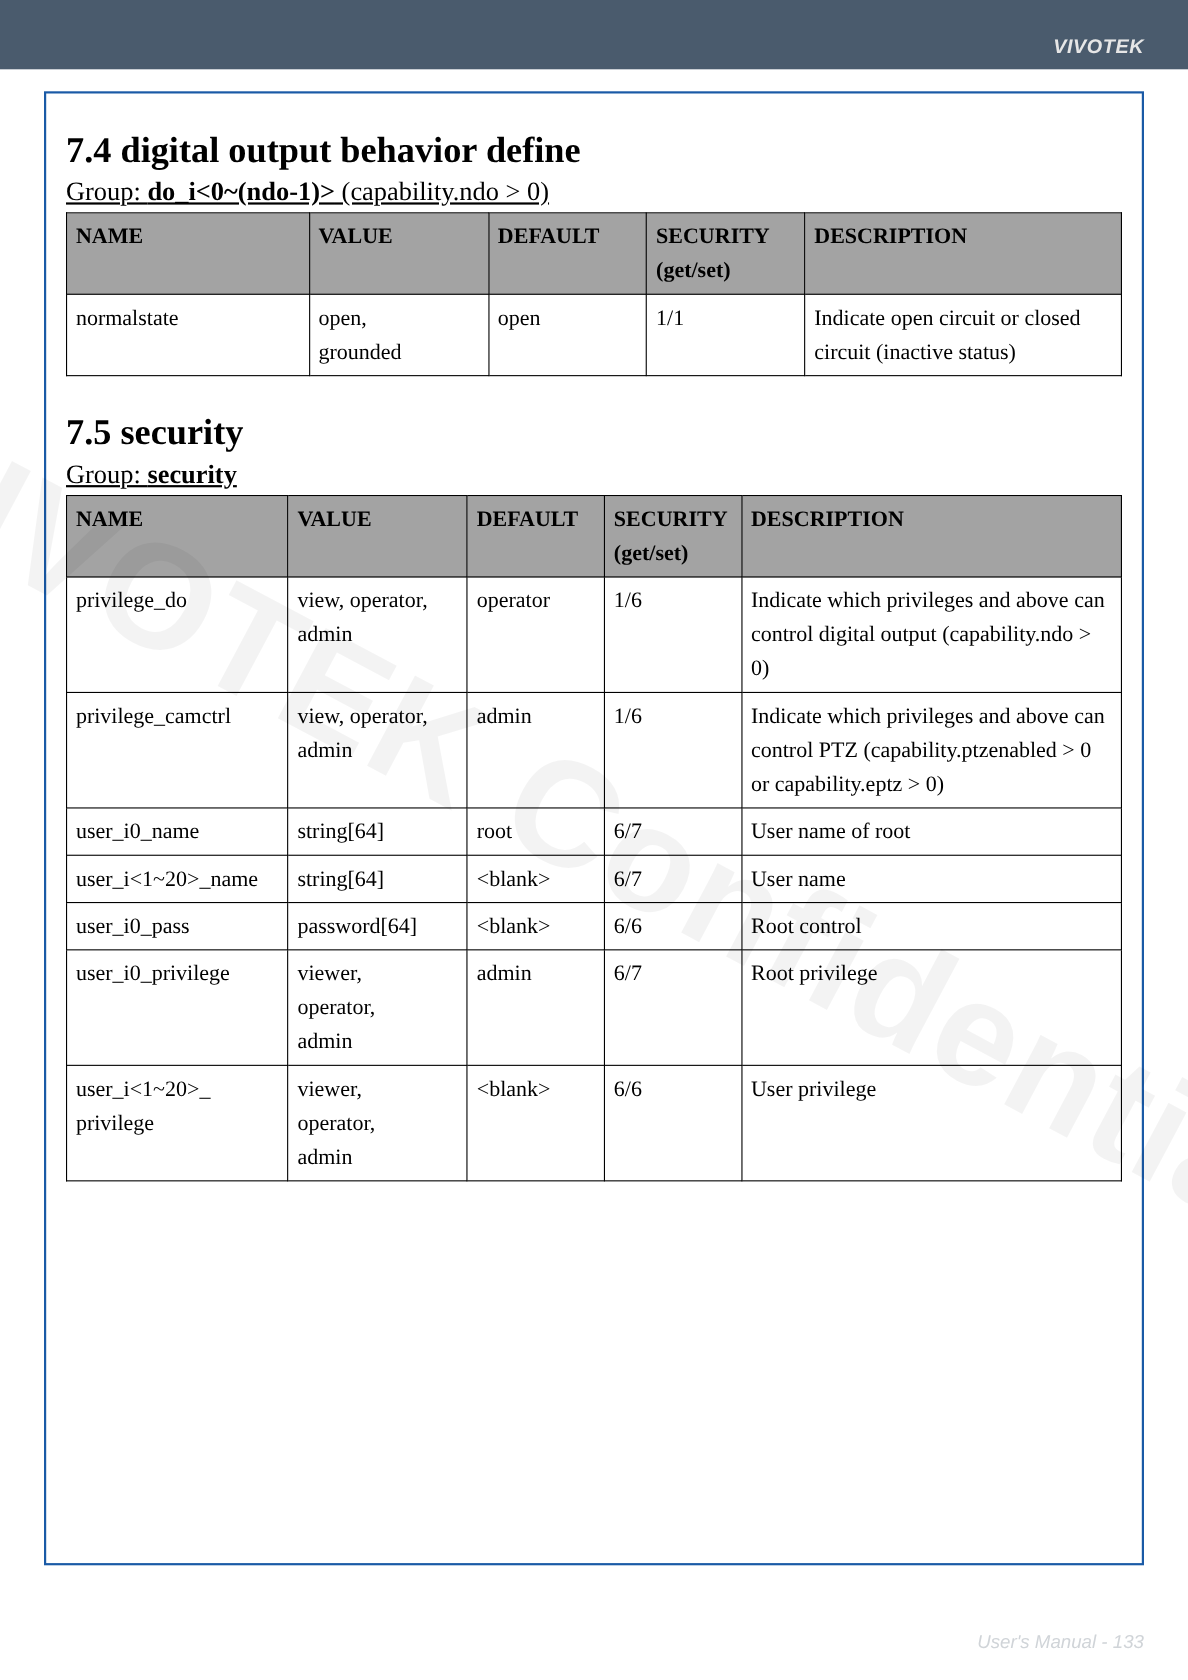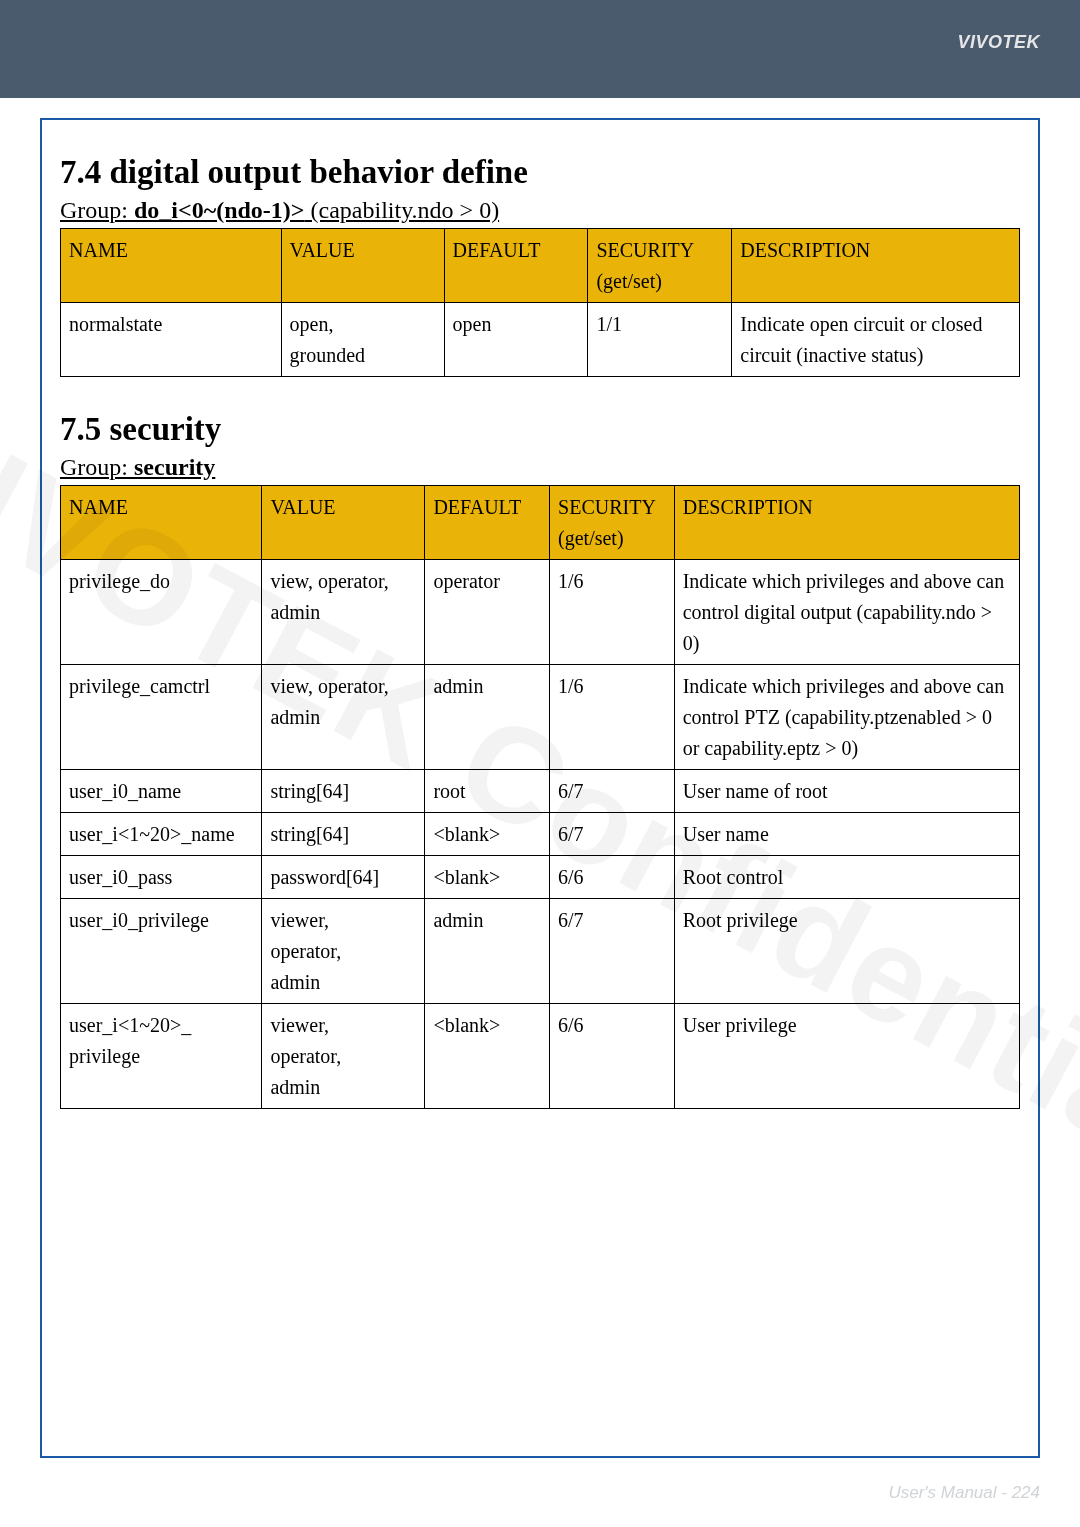--- a/index.html
+++ b/index.html
@@ -5,21 +5,21 @@
   * { box-sizing: border-box; margin: 0; padding: 0; }
   body {
     width: 1080px;
     height: 1527px;
     background: #fff;
     font-family: "Times New Roman", Times, serif;
     position: relative;
   }
   .top-band {
     width: 100%;
-    height: 98px;
+    height: 63px;
     background: #4a5b6d;
     position: relative;
   }
   .top-band .brand {
     position: absolute;
     right: 40px;
     top: 32px;
     color: #e6e6e6;
     font-family: Arial, Helvetica, sans-serif;
     font-style: italic;
@@ -66,22 +66,22 @@
     margin-bottom: 34px;
   }
   table.param th, table.param td {
     border: 1px solid #000;
     padding: 6px 8px 5px 8px;
     vertical-align: top;
     text-align: left;
     line-height: 1.55;
   }
   table.param th {
-    background: #eab308;
-    font-weight: normal;
+    background: #a3a3a3;
+    font-weight: bold;
   }
   table.param th .sub {
     display: block;
   }
   .footer {
     position: absolute;
     right: 40px;
     bottom: 24px;
     color: #d0d4d8;
     font-family: Arial, Helvetica, sans-serif;
@@ -219,13 +219,13 @@
         <td>user_i&lt;1~20&gt;_<br>privilege</td>
         <td>viewer,<br>operator,<br>admin</td>
         <td>&lt;blank&gt;</td>
         <td>6/6</td>
         <td>User privilege</td>
       </tr>
     </tbody>
   </table>
 </div>
 
-<div class="footer">User's Manual - 224</div>
+<div class="footer">User's Manual - 133</div>
 
 </body></html>

